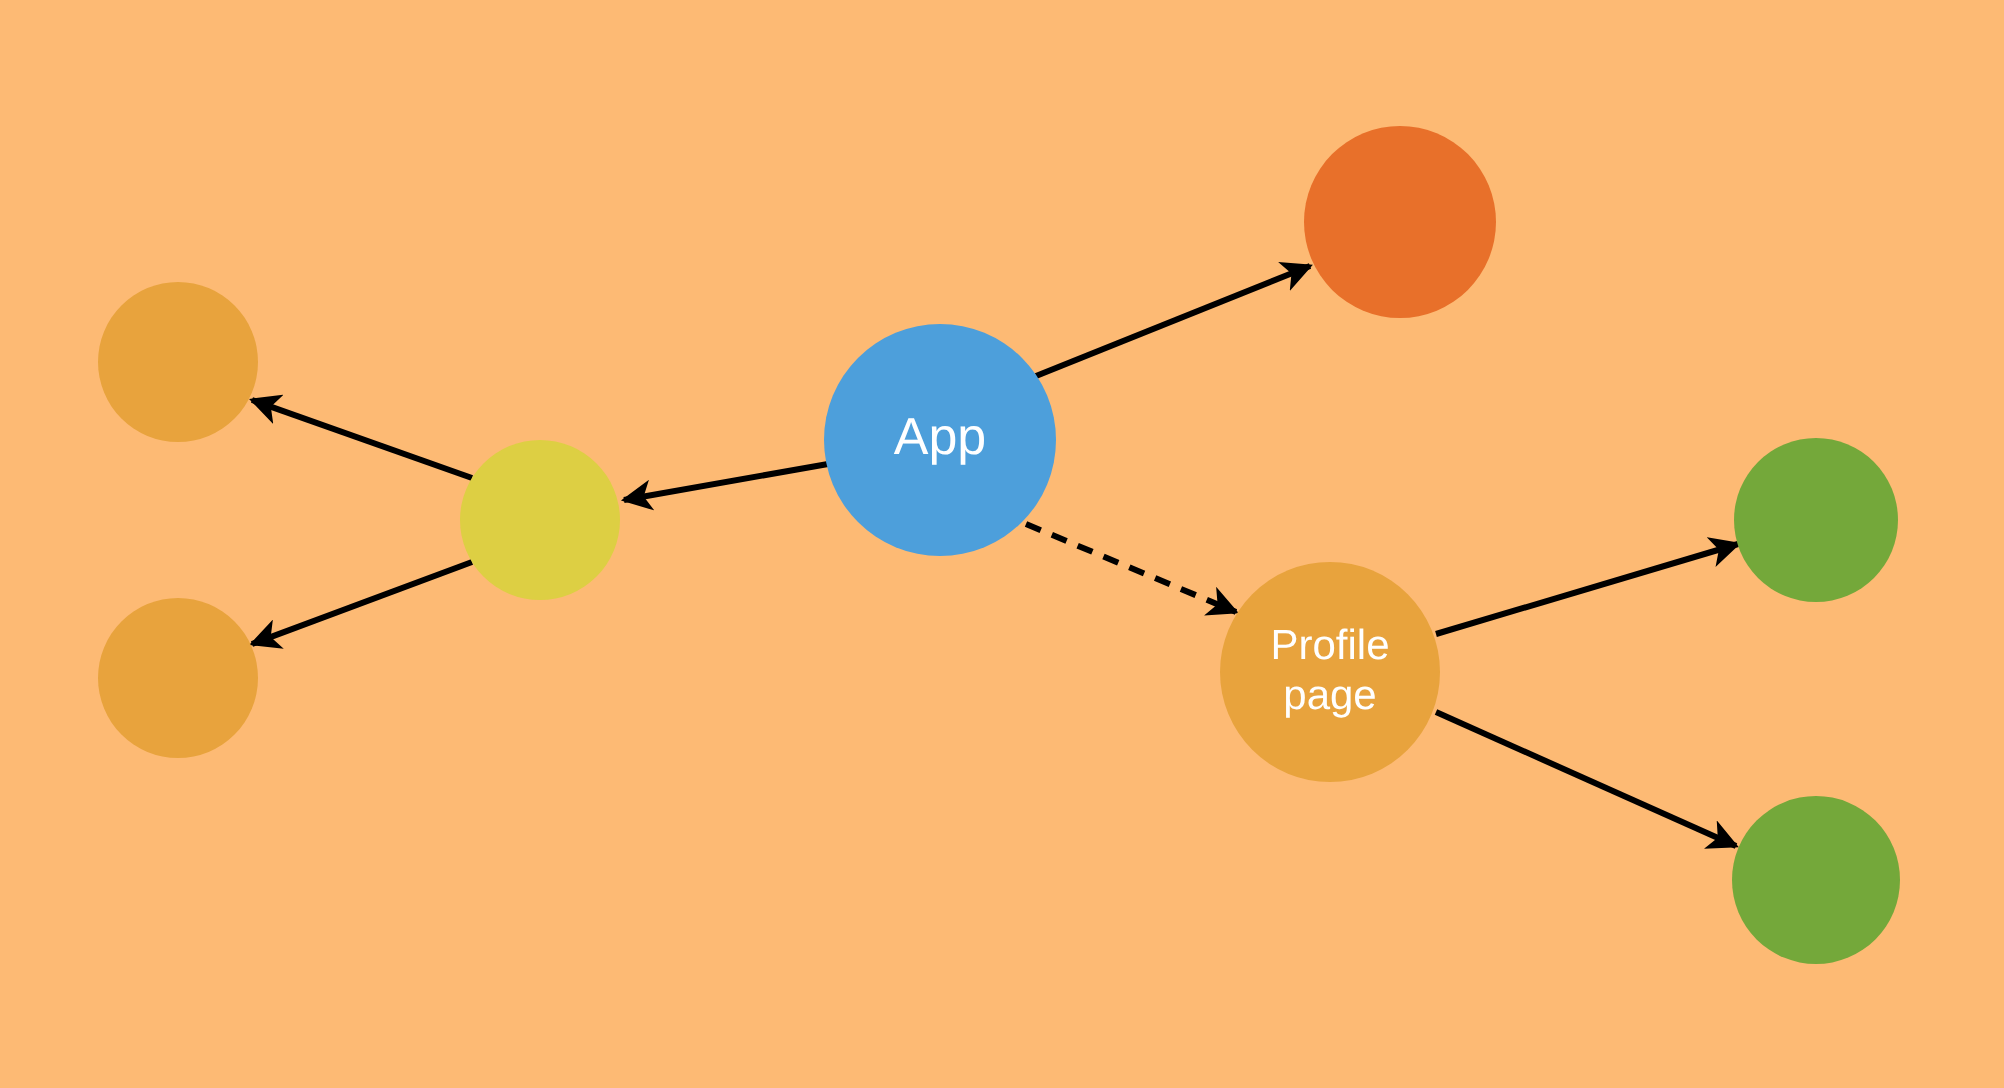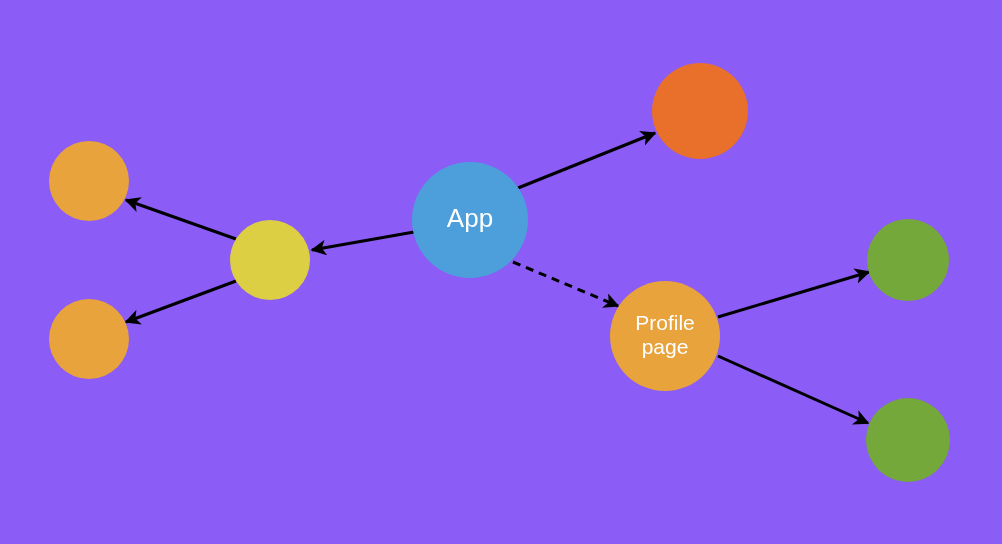--- a/index.html
+++ b/index.html
@@ -34,21 +34,21 @@
   }
   .edge-line {
     stroke: #000000;
     fill: none;
     stroke-linecap: butt;
   }
 </style>
 </head>
 <body>
 
-<div id="diagram-canvas" style="width: 1002px; height: 544px; background: #8b5cf6;">
+<div id="diagram-canvas" style="width: 1002px; height: 544px; background: #fdba74;">
   <svg id="graph-svg" viewBox="0 0 1002 544" xmlns="http://www.w3.org/2000/svg" style="width: 1002px; height: 544px;">
     <defs>
       <marker id="arrowhead" viewBox="0 0 10 10" refX="9" refY="5" markerWidth="5.2" markerHeight="5.2" orient="auto-start-reverse" markerUnits="strokeWidth">
         <path d="M 0 0 L 10 5 L 0 10 L 2.6 5 z" fill="#000000"></path>
       </marker>
     </defs>
     <g id="edges-layer">
         <line class="edge-line" x1="518" y1="188" x2="655" y2="133" stroke="#000000" stroke-width="3" marker-end="url(#arrowhead)"></line>
         <line class="edge-line" x1="414" y1="232" x2="312" y2="250" stroke="#000000" stroke-width="3" marker-end="url(#arrowhead)"></line>
         <line class="edge-line" x1="513" y1="262" x2="618" y2="306" stroke="#000000" stroke-width="3" stroke-dasharray="8 6" marker-end="url(#arrowhead)"></line>

